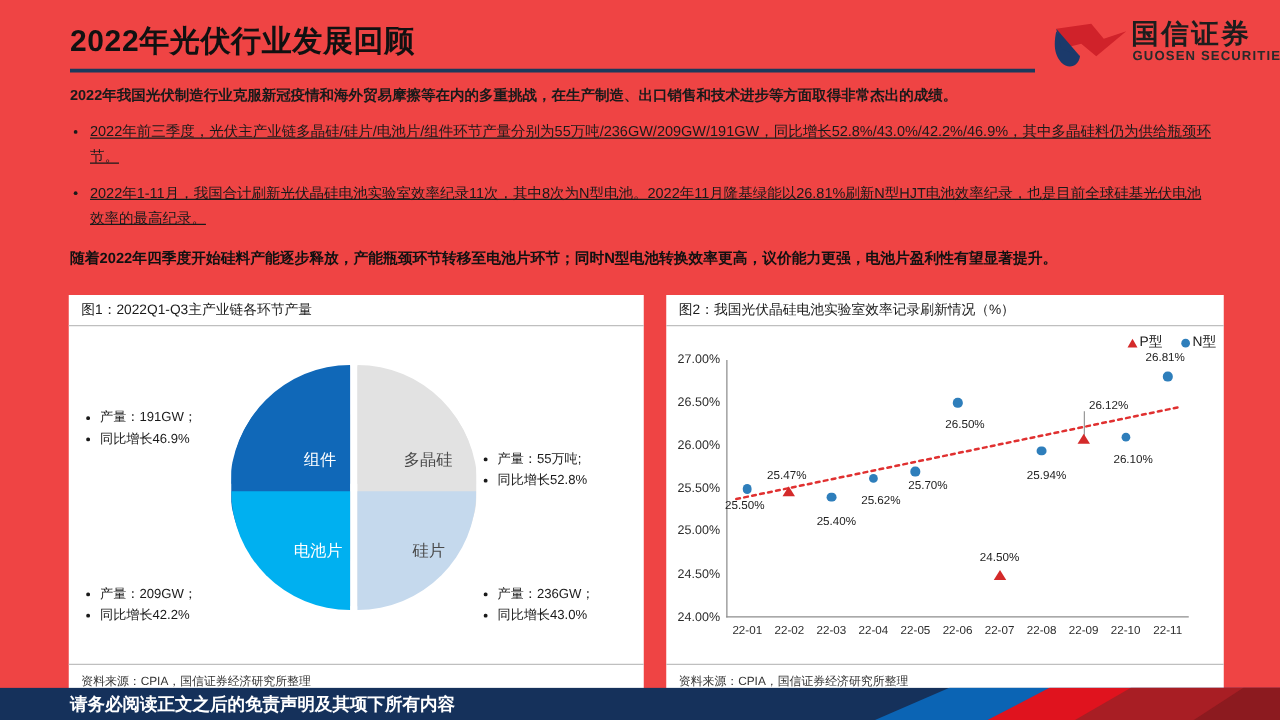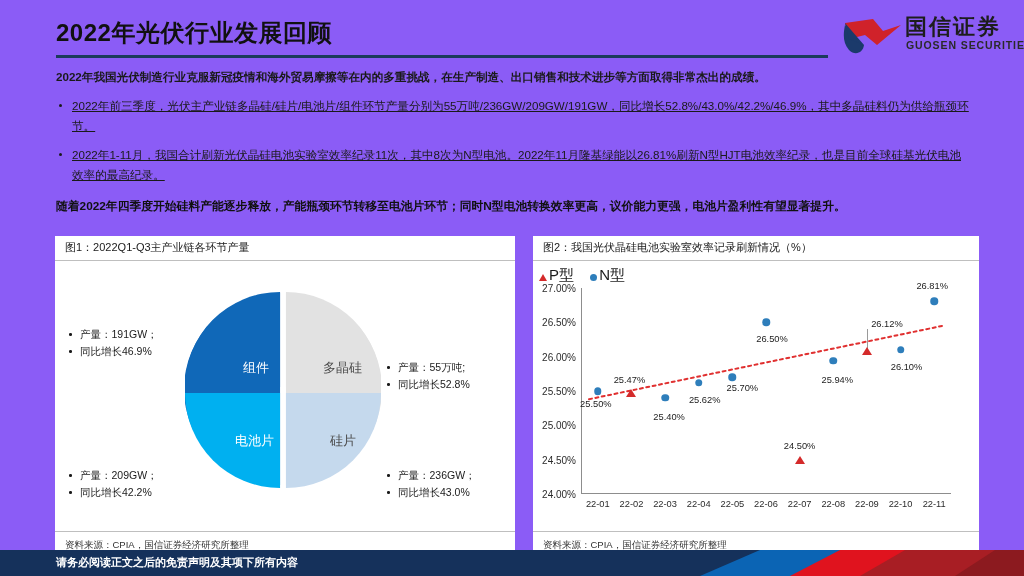--- a/index.html
+++ b/index.html
@@ -1,21 +1,21 @@
 <!DOCTYPE html>
 <html><head>
 <meta charset="utf-8">
 <style>
   html,body{margin:0;padding:0;}
   body{
     width:1024px;height:576px;background:#ffffff;
     font-family:"Liberation Sans","DejaVu Sans",sans-serif;
     overflow:hidden;position:relative;
   }
-  .slide{position:absolute;inset:0;background:#8b5cf6;}
+  .slide{position:absolute;inset:0;background:#ef4444;}
 
   
   .header{position:absolute;left:0;top:0;width:1024px;height:62px;}
   .slide-title{
     position:absolute;left:56px;top:17px;
     font-size:24px;font-weight:700;color:#111;letter-spacing:.5px;
     white-space:nowrap;
   }
   .title-rule{
     position:absolute;left:56px;top:55px;width:772px;height:3px;
@@ -95,22 +95,22 @@
     width:2.6px;height:2.6px;border-radius:50%;background:#1a1a1a;
   }
   .co-tl{left:12px;top:62px;}
   .co-tr{left:330px;top:62px;margin-top:33px;}
   .co-bl{left:12px;top:203px;}
   .co-br{left:330px;top:203px;}
 
   
   .scatter{position:absolute;left:0;top:26px;width:446px;height:268px;}
   .legend{
-    position:absolute;left:0;top:4px;width:446px;text-align:left;
-    font-size:15px;color:#1a1a1a;
+    position:absolute;left:0;top:4px;width:446px;text-align:right;
+    font-size:11px;color:#1a1a1a;
   }
   .legend span{margin:0 6px;white-space:nowrap;}
   .lg-tri{
     display:inline-block;width:0;height:0;vertical-align:-1px;
     border-left:4px solid transparent;border-right:4px solid transparent;
     border-bottom:7px solid #D42A2A;margin-right:2px;
   }
   .lg-cir{
     display:inline-block;width:7px;height:7px;border-radius:50%;
     background:#2E7EBB;vertical-align:-1px;margin-right:2px;
@@ -137,21 +137,21 @@
     position:absolute;font-size:9.3px;color:#222;white-space:nowrap;
     transform:translateX(-50%);
   }
   .leader{position:absolute;width:1px;background:#9a9a9a;}
   .trend{position:absolute;left:0;top:0;width:370px;height:206px;overflow:visible;}
 
   
   .footer{position:absolute;left:0;bottom:0;width:1024px;height:26px;overflow:hidden;}
   .footer-text{
     position:absolute;left:56px;top:5px;
-    font-size:11px;font-weight:700;color:#ffffff;white-space:nowrap;z-index:5;
+    font-size:14px;font-weight:700;color:#ffffff;white-space:nowrap;z-index:5;
   }
 </style>
 </head>
 <body>
 
 <div class="slide">
 
   <div class="header">
     <div class="slide-title">2022年光伏行业发展回顾</div>
     <div class="title-rule"></div>

